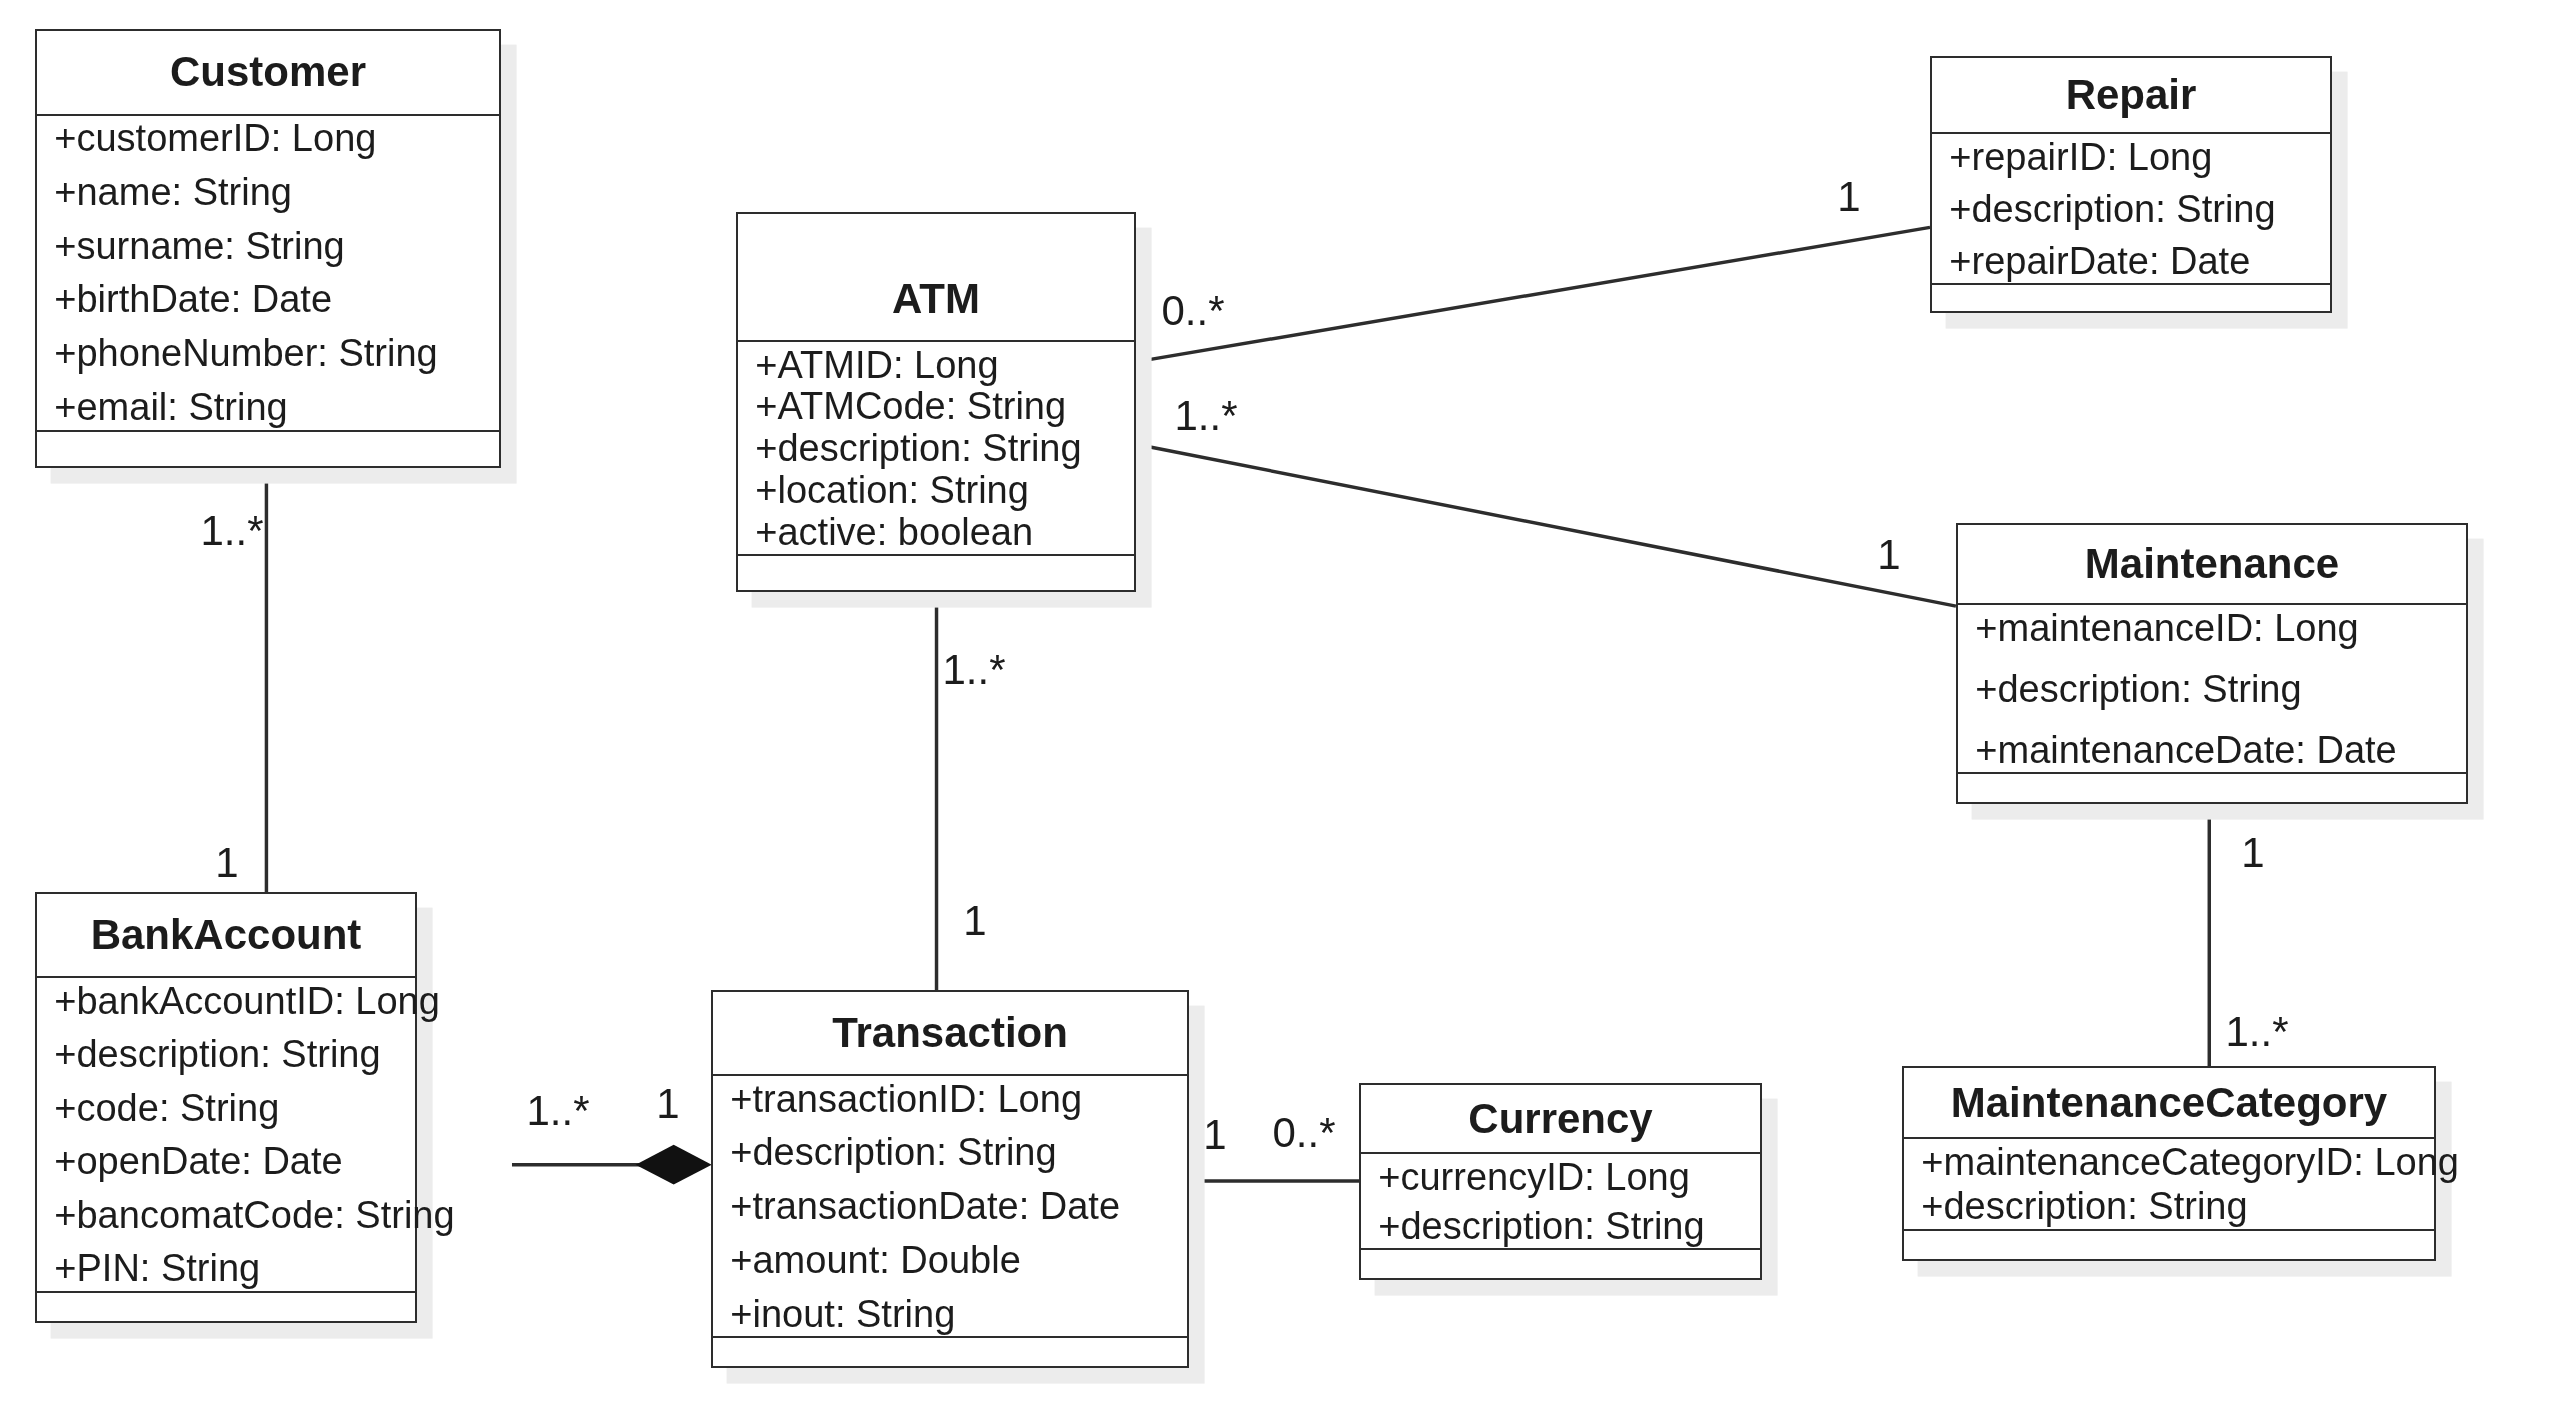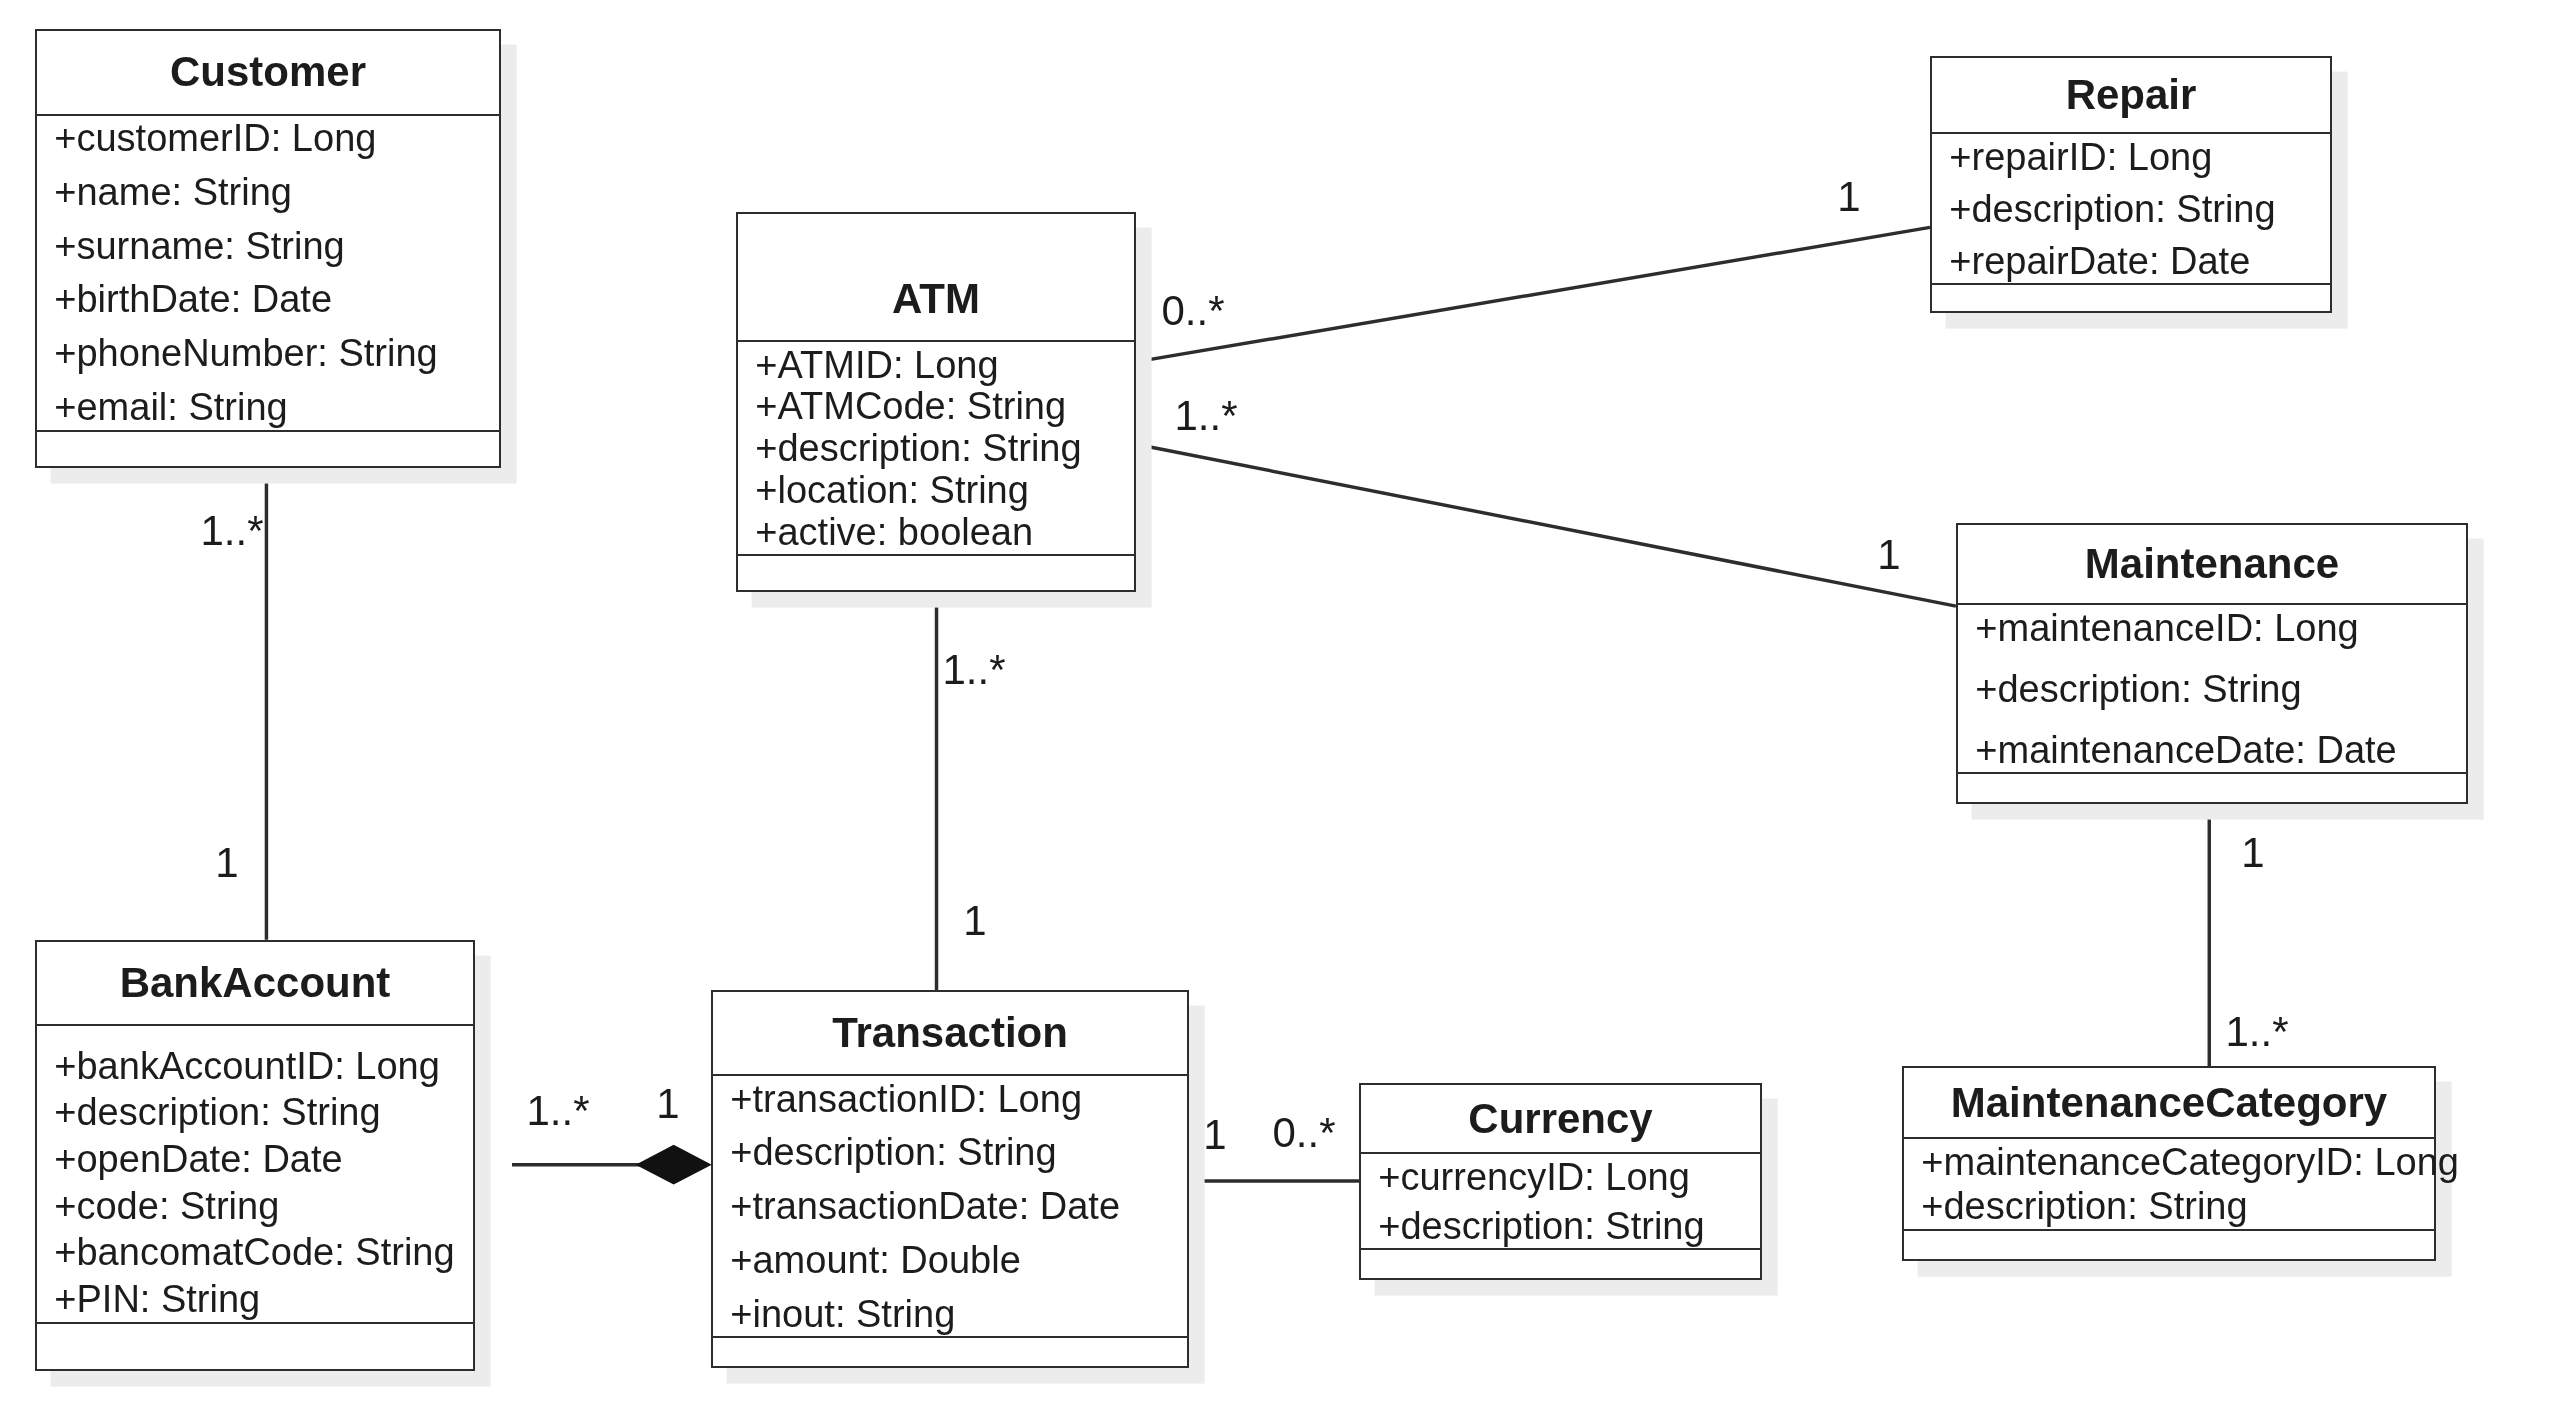--- a/index.html
+++ b/index.html
@@ -119,27 +119,27 @@
   <div class="uml-class" style="left:1956px; top:523px; width:512px; height:281px;">
     <div class="uml-title" style="height:78px;">Maintenance</div>
     <div class="uml-attrs">
       <div class="uml-attr">+maintenanceID: Long</div>
       <div class="uml-attr">+description: String</div>
       <div class="uml-attr">+maintenanceDate: Date</div>
     </div>
     <div class="uml-ops" style="height:28px;"></div>
   </div>
 
-  <div class="uml-class" style="left:35px; top:940px; width:440px; height:431px;gap:17px;">
+  <div class="uml-class" style="left:35px; top:892px; width:382px; height:431px;">
     <div class="uml-title" style="height:82px;">BankAccount</div>
     <div class="uml-attrs">
       <div class="uml-attr">+bankAccountID: Long</div>
       <div class="uml-attr">+description: String</div>
+      <div class="uml-attr">+code: String</div>
       <div class="uml-attr">+openDate: Date</div>
-      <div class="uml-attr">+code: String</div>
       <div class="uml-attr">+bancomatCode: String</div>
       <div class="uml-attr">+PIN: String</div>
     </div>
     <div class="uml-ops" style="height:28.5px;"></div>
   </div>
 
   <div class="uml-class" style="left:711px; top:990px; width:478px; height:378px;">
     <div class="uml-title" style="height:82px;">Transaction</div>
     <div class="uml-attrs">
       <div class="uml-attr">+transactionID: Long</div>

